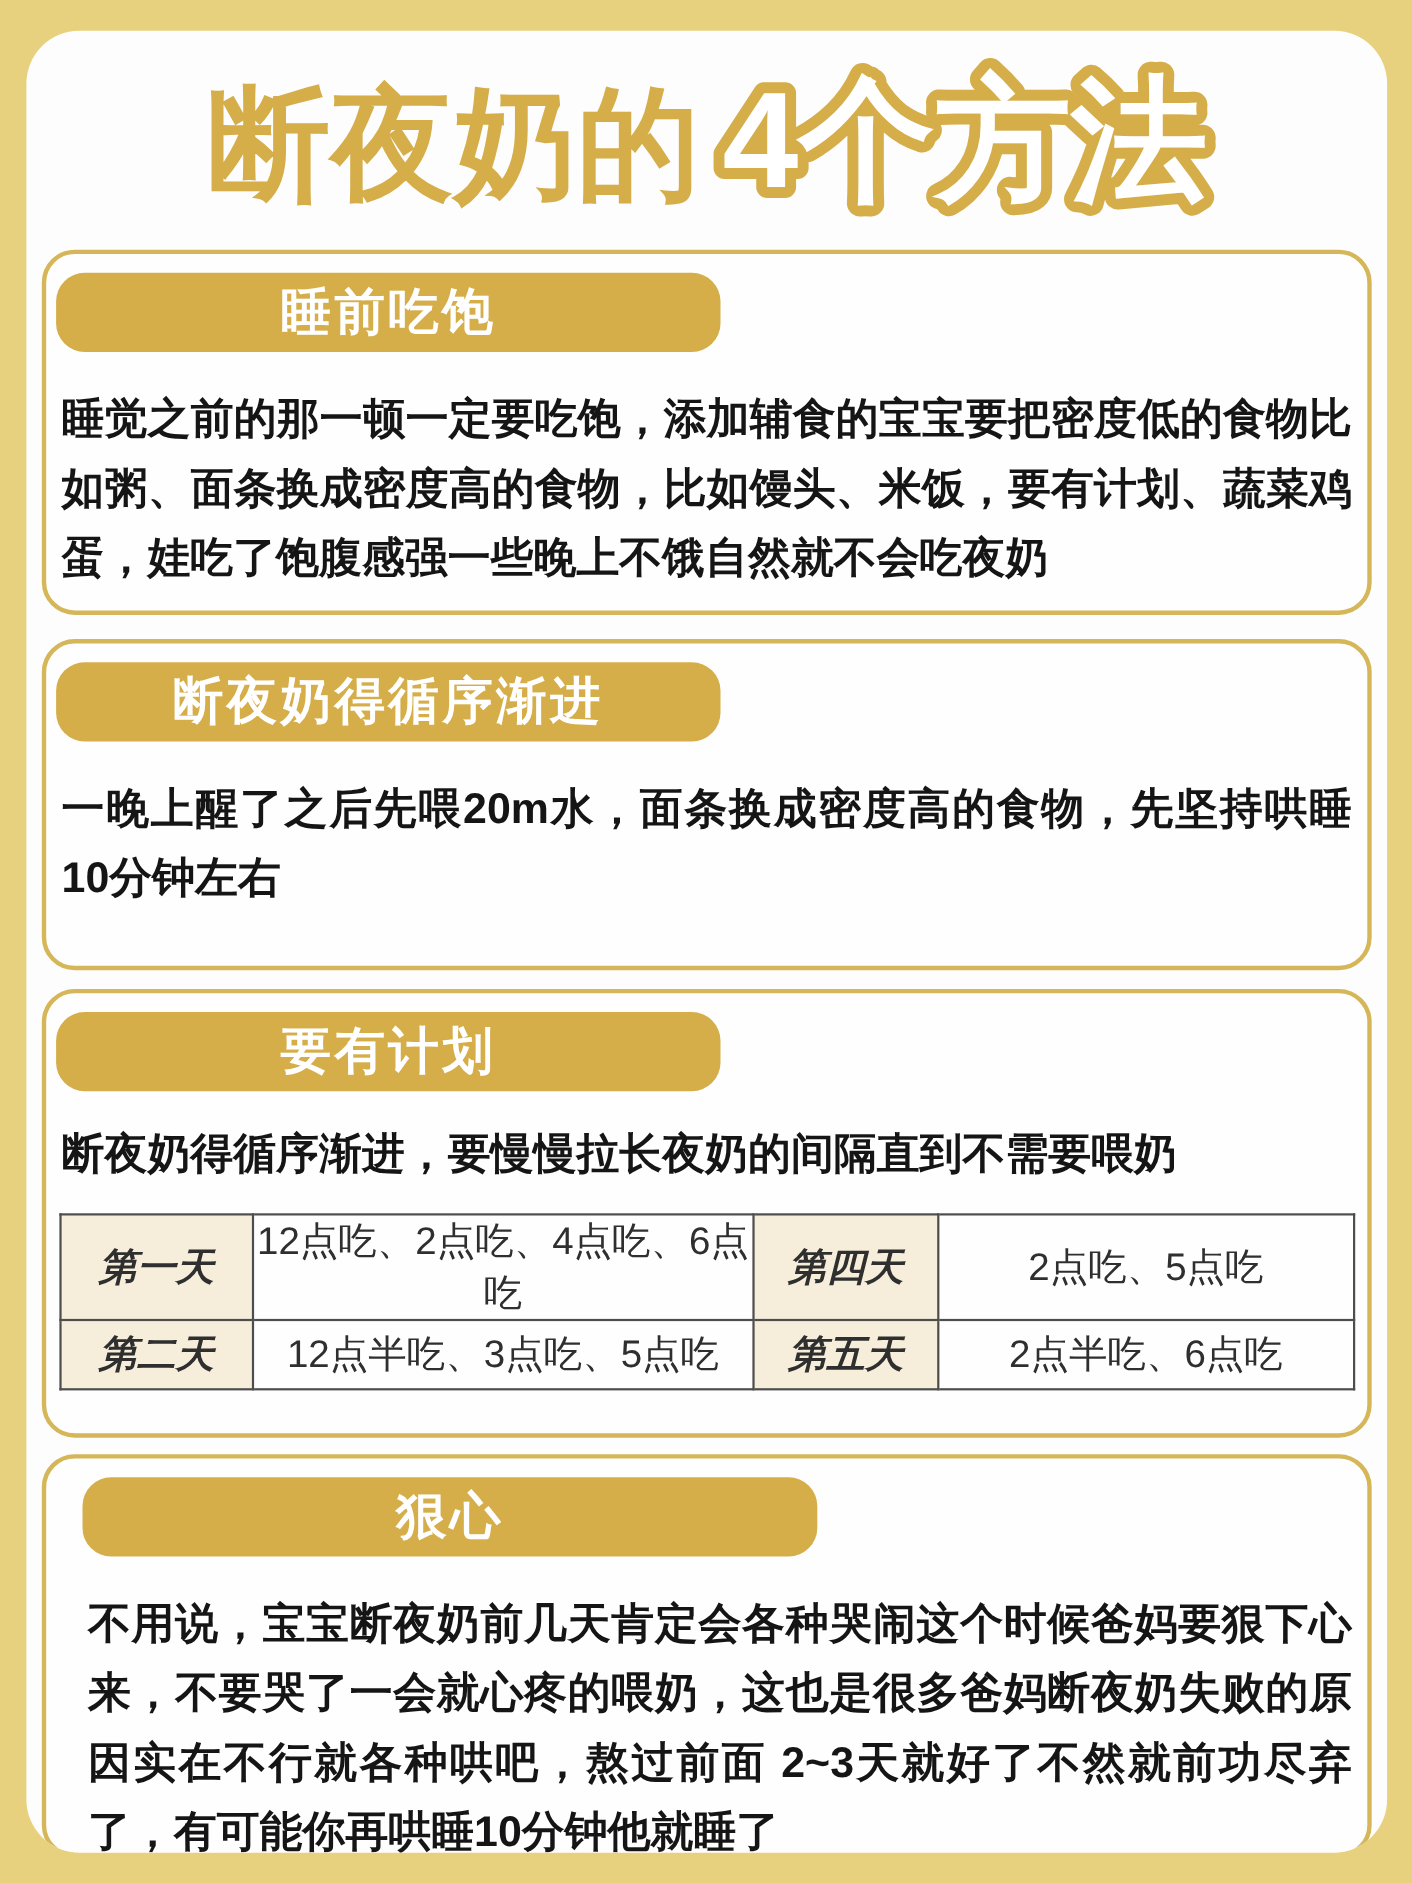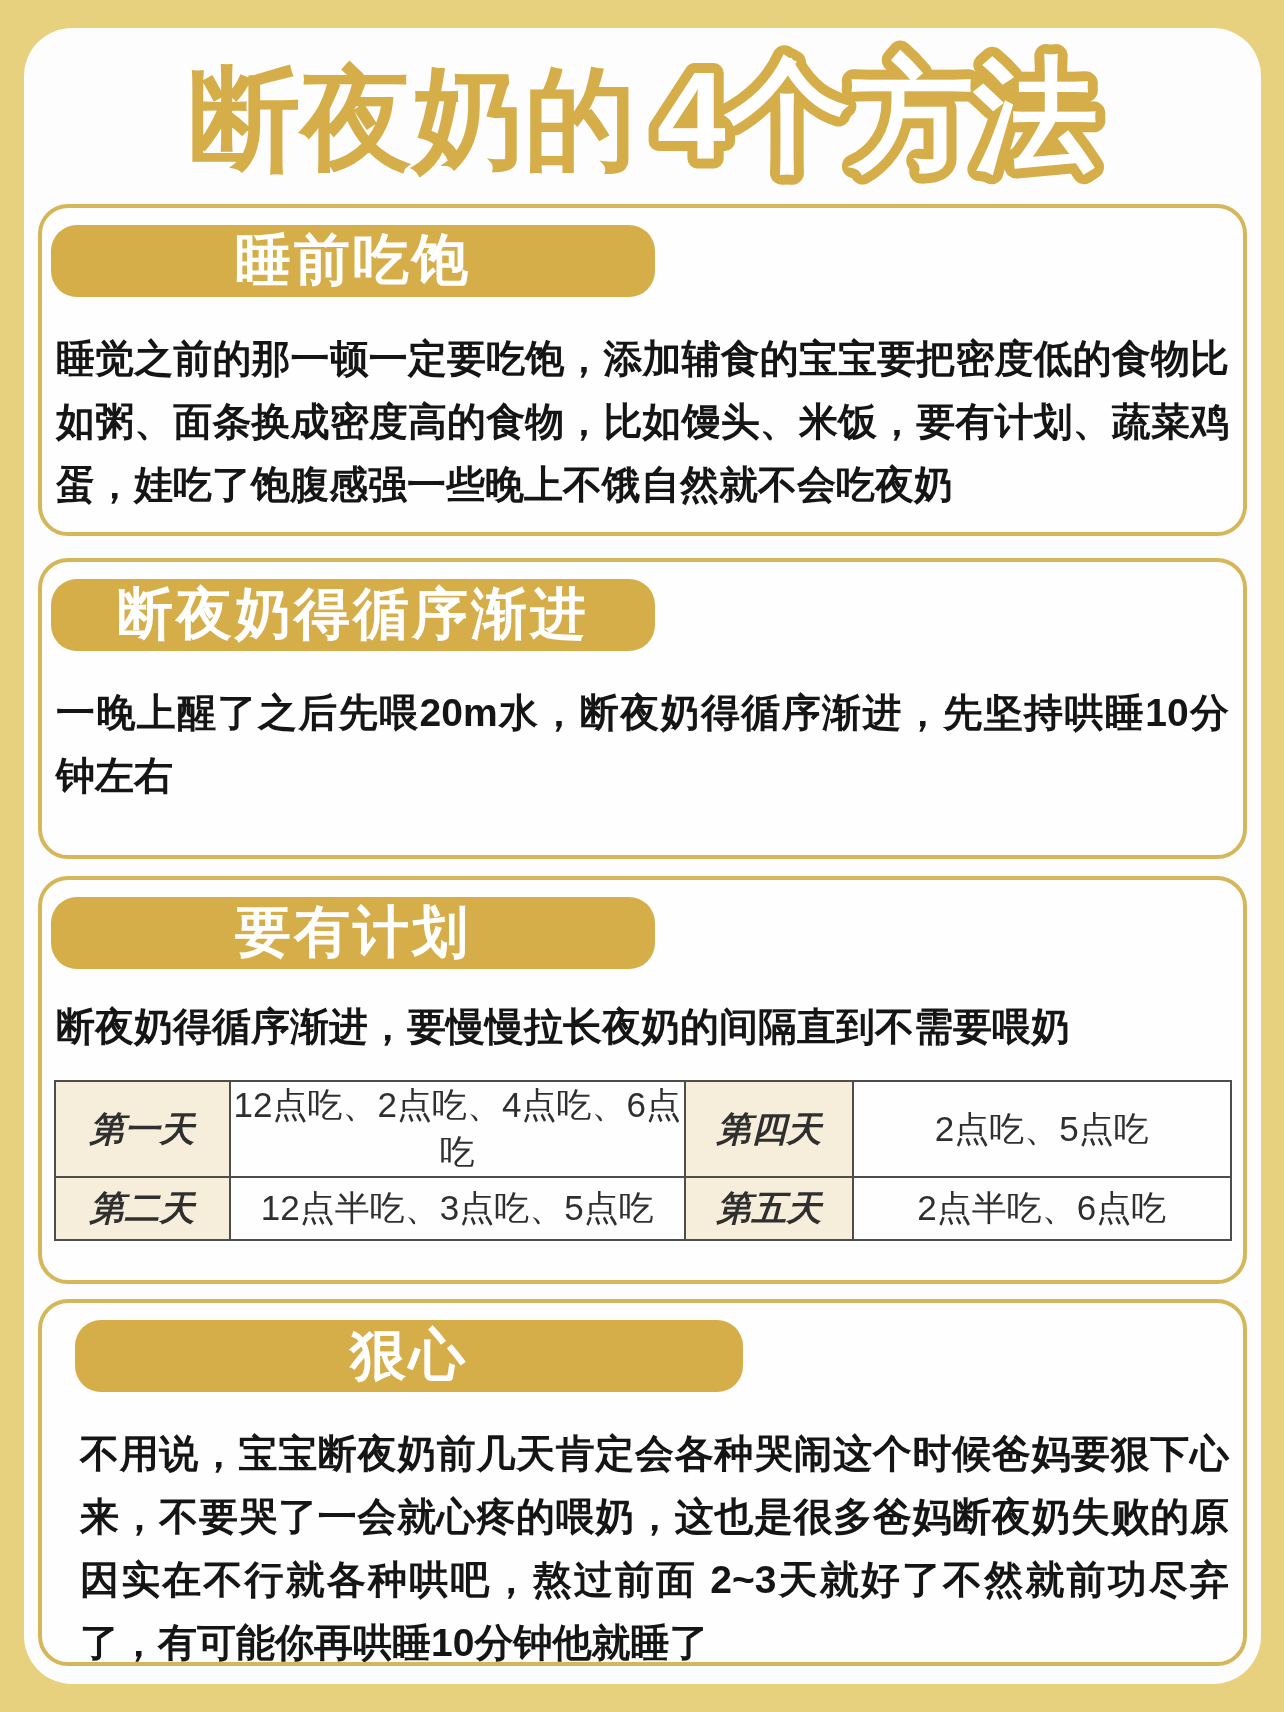--- a/index.html
+++ b/index.html
@@ -12,21 +12,21 @@
   }
   .card {
     position: absolute;
     left: 24px; top: 28px;
     width: 1237px; height: 1656px;
     background: #fdfdfe;
     border-radius: 48px;
     overflow: hidden;
   }
   .title-wrap {
-    height: 176px;
+    height: 199px;
     display: flex;
     align-items: center;
     justify-content: center;
   }
   .section {
     margin: 0 14px 22px 14px;
     background: #fefefe;
     border: 4px solid #d5b658;
     border-radius: 30px;
     position: relative;
@@ -39,21 +39,21 @@
   .badge {
     margin: 17px 7px 0 9px;
     width: 604px;
     height: 72px;
     background: #d5ae49;
     border-radius: 26px;
     display: flex;
     align-items: center;
     justify-content: center;
     color: #ffffff;
-    font-size: 56px;
+    font-size: 46px;
     font-weight: 800;
     letter-spacing: 3px;
   }
   .badge.wide { width: 668px; }
   .body-text {
     margin: 30px 14px 0 14px;
     font-size: 39px;
     line-height: 63px;
     font-weight: 600;
     color: #151515;
@@ -104,21 +104,21 @@
     <div class="badge">
       <span>睡前吃饱</span>
     </div>
     <div class="body-text">睡觉之前的那一顿一定要吃饱，添加辅食的宝宝要把密度低的食物比如粥、面条换成密度高的食物，比如馒头、米饭，要有计划、蔬菜鸡蛋，娃吃了饱腹感强一些晚上不饿自然就不会吃夜奶</div>
   </div>
 
   <div class="section s2">
     <div class="badge">
       <span>断夜奶得循序渐进</span>
     </div>
-    <div class="body-text">一晚上醒了之后先喂20m水，断夜奶得循序渐进，先坚持哄睡10分钟左右</div>
+    <div class="body-text">一晚上醒了之后先喂20m水，面条换成密度高的食物，先坚持哄睡10分钟左右</div>
   </div>
 
   <div class="section s3">
     <div class="badge">
       <span>要有计划</span>
     </div>
     <div class="body-text">断夜奶得循序渐进，要慢慢拉长夜奶的间隔直到不需要喂奶</div>
 
     <table class="sched">
       <colgroup>

